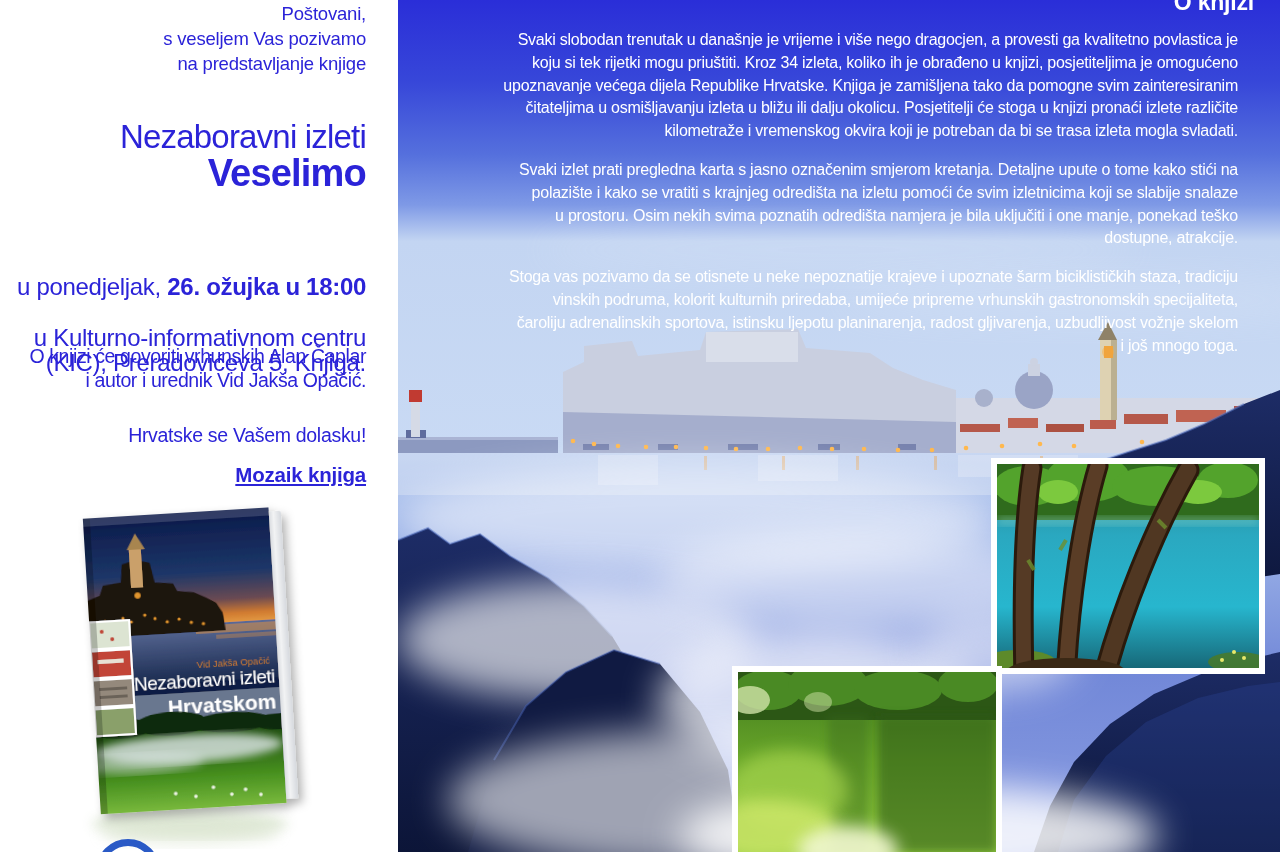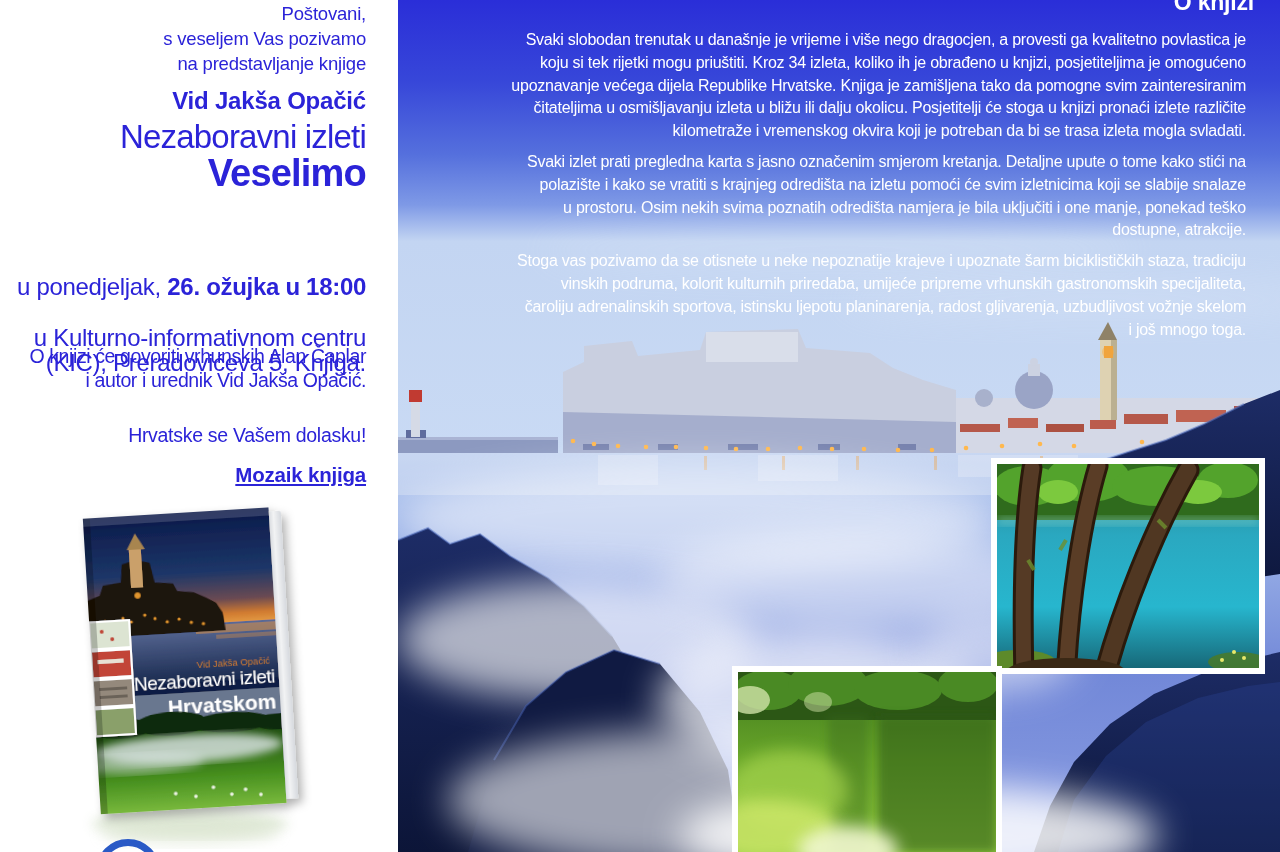--- a/index.html
+++ b/index.html
@@ -18,34 +18,33 @@
   .closing{top:424px;font-size:19.5px;letter-spacing:-0.3px;}
   .publisher{top:463px;font-size:20.5px;font-weight:bold;letter-spacing:-0.2px;text-decoration:underline;}
   .book-svg{position:absolute;left:78px;top:496px;width:240px;height:357px;}
   .logo-arc{position:absolute;left:96px;top:839px;width:64px;height:64px;
             border:7px solid #2a5ac6;border-radius:50%;box-sizing:border-box;background:transparent;}
   
   .right-col{position:absolute;left:398px;top:0;width:882px;height:852px;overflow:hidden;}
   .backdrop{position:absolute;left:0;top:0;width:882px;height:852px;display:block;}
   .about-text{position:absolute;left:32px;top:0;width:824px;color:#ffffff;text-align:right;}
   .about-text h2{margin:-11px 0 0 0;font-size:23px;font-weight:bold;letter-spacing:-0.2px;}
-  .about-text p{margin:8px;font-size:16px;line-height:22.8px;letter-spacing:-0.25px;
+  .about-text p{margin:16px;font-size:16px;line-height:22.8px;letter-spacing:-0.25px;
                 white-space:pre-line;}
   .about-text p.first{margin-top:13px;}
 </style>
 </head>
 <body>
 
 <div class="page">
 
   <div class="left-col">
     <div class="blk intro">Poštovani,
 s veseljem Vas pozivamo
 na predstavljanje knjige</div>
-    <div class="blk author">Vid Jakša Opačić</div>
     <div class="blk title1">Nezaboravni izleti</div>
     <div class="blk title2">Veselimo</div>
     <div class="blk when">
       <div><span>u ponedjeljak, </span><span class="b">26. ožujka u 18:00</span></div>
       <div>u  Kulturno-informativnom centru
 (KIC), Preradovićeva 5, Knjiga.</div>
     </div>
     <div class="blk speakers">O knjizi će govoriti vrhunskih Alan Čaplar
 i autor i urednik Vid Jakša Opačić.</div>
     <div class="blk closing">Hrvatske se Vašem dolasku!</div>

